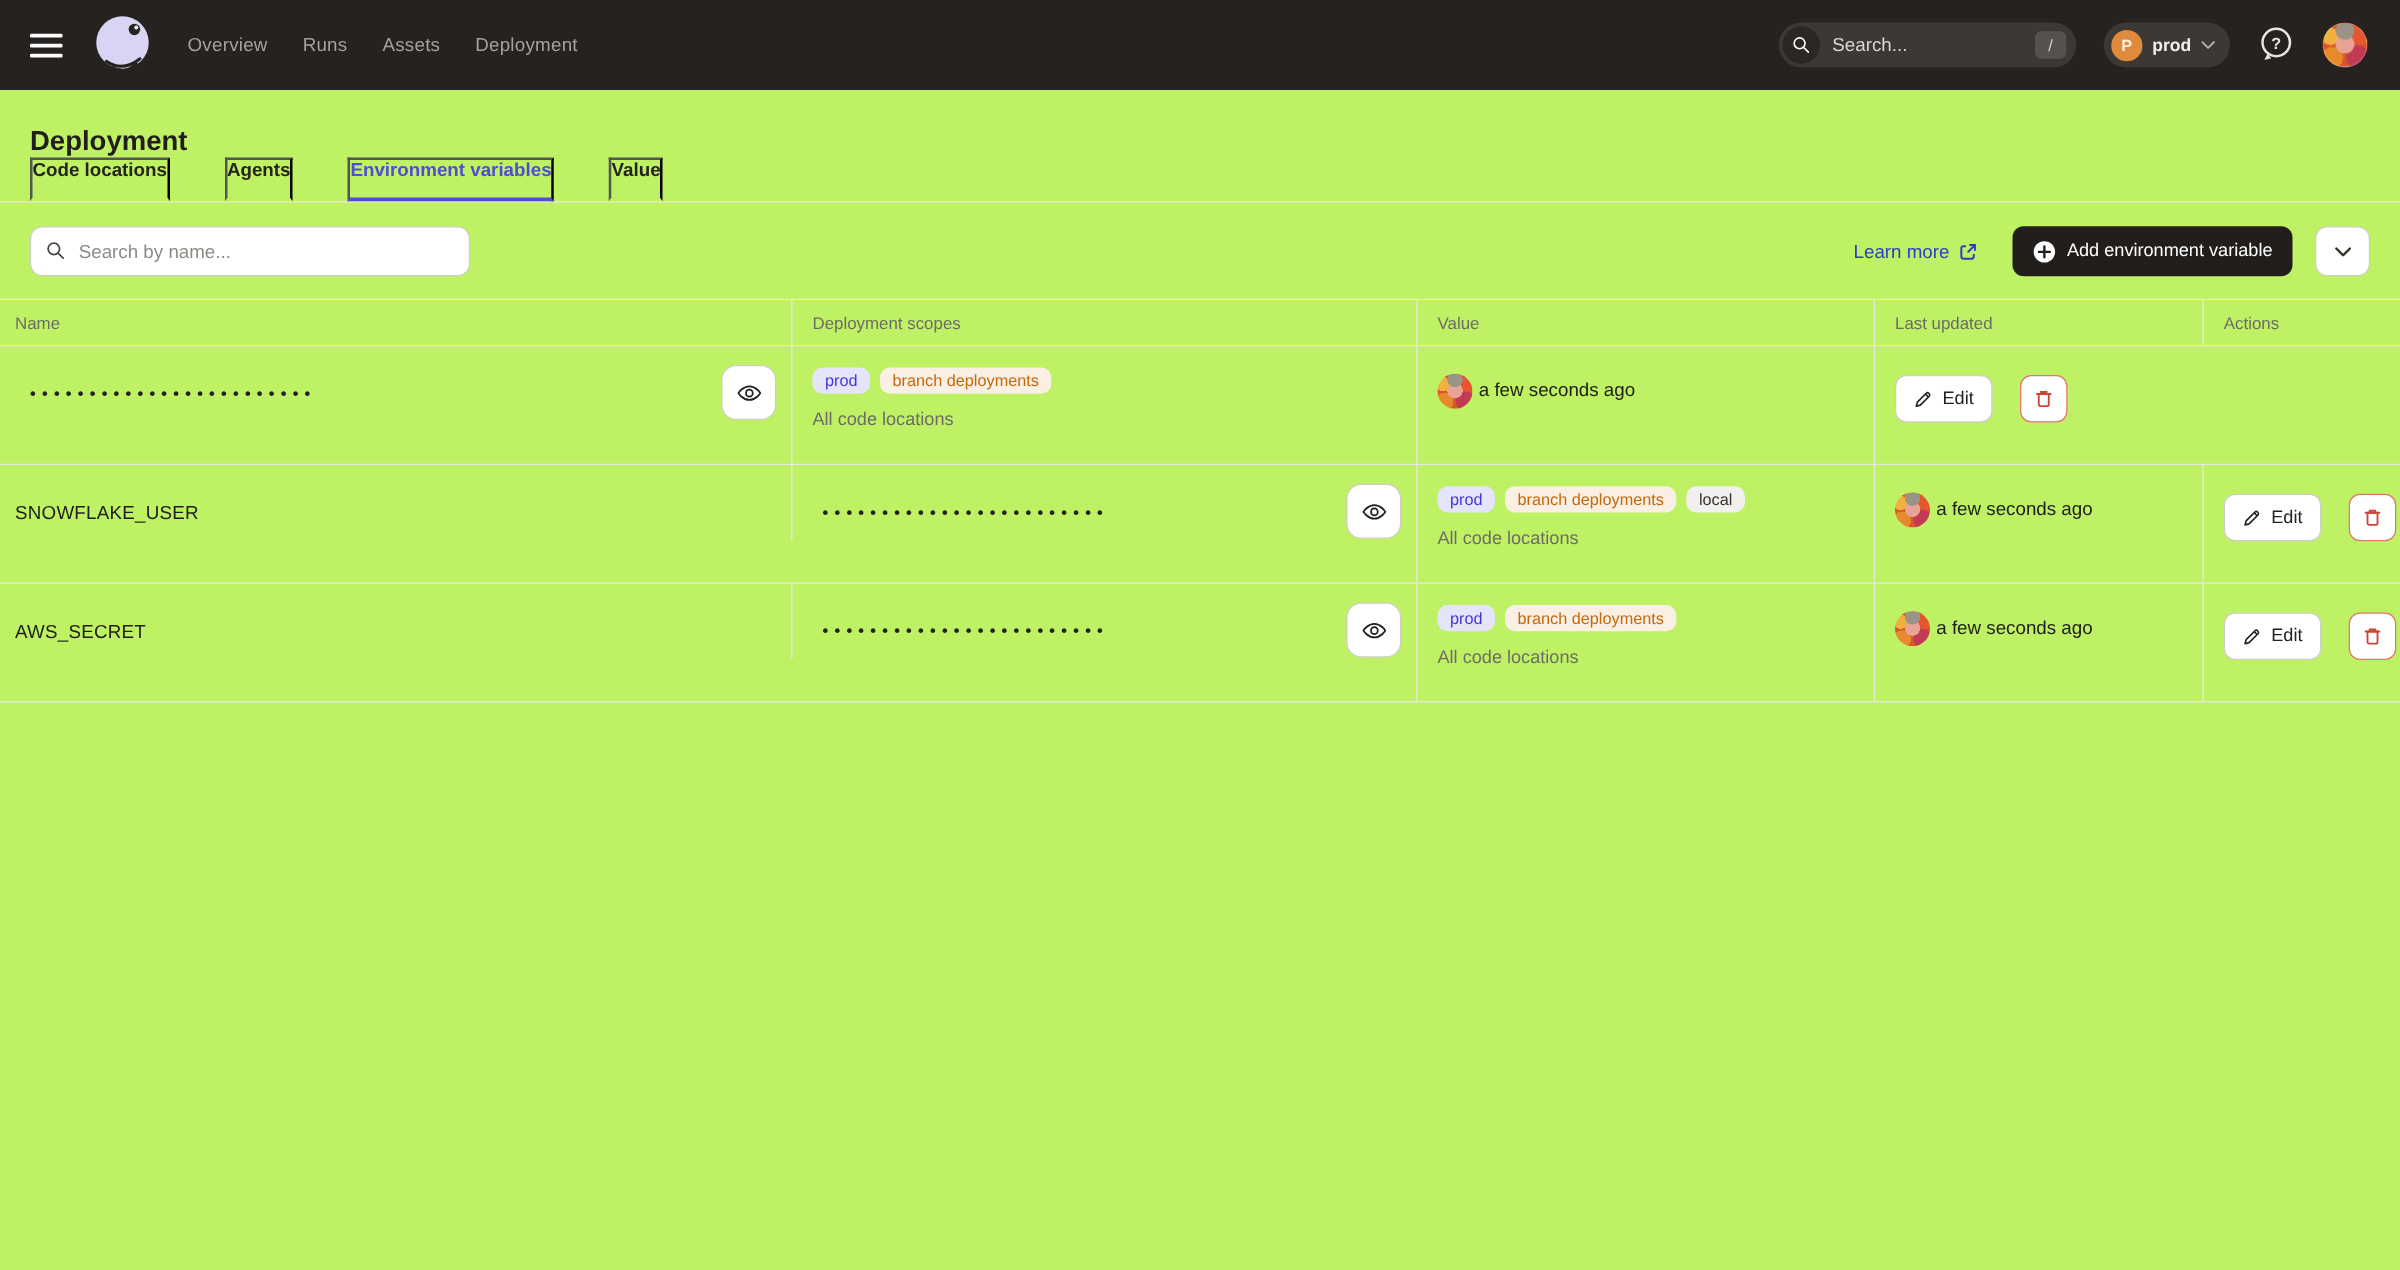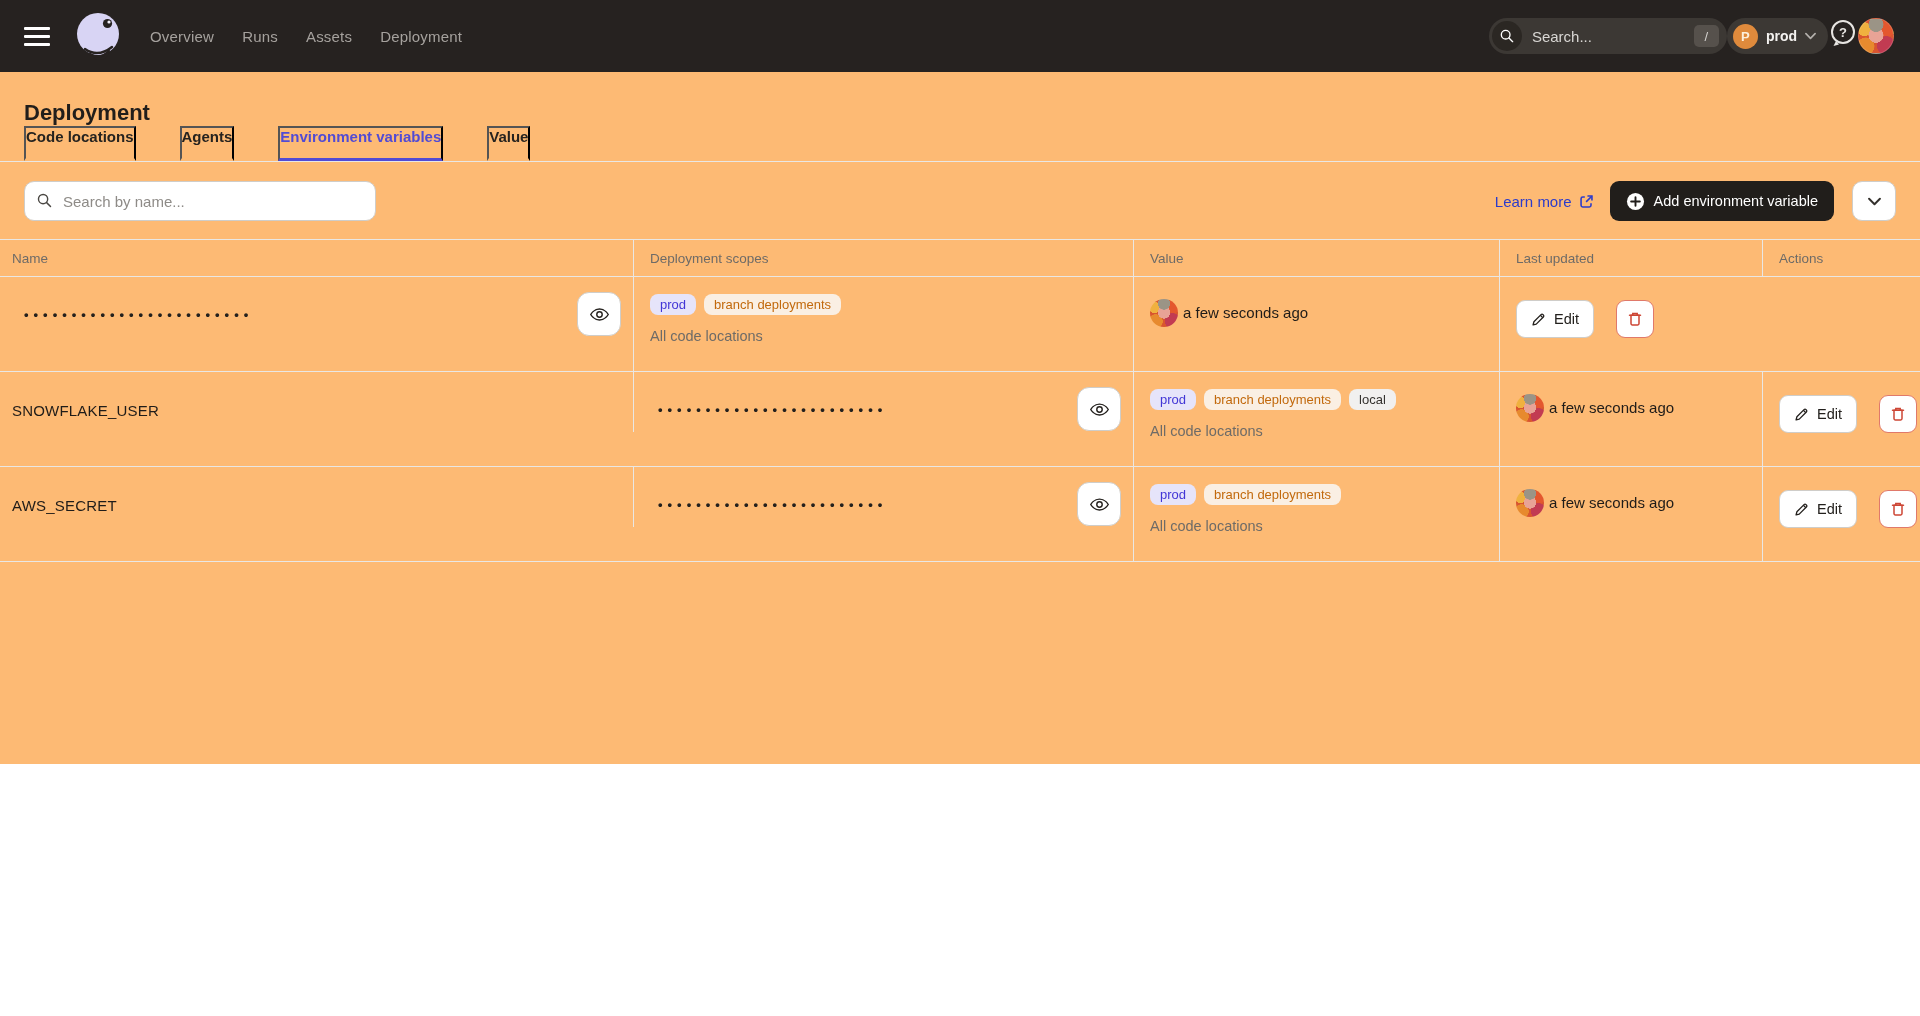--- a/index.html
+++ b/index.html
@@ -1,27 +1,27 @@
 <!DOCTYPE html>
 <html style="--topbar-bg: #262220; --accent: #524BD4; --link: #2B3BCB; --btn-dark: #211E1B; --border: #E9E7E4; --prod-orange: #DF8A3C; --badge-purple-bg: #E6E4FA; --badge-purple-fg: #4236D6; --badge-orange-bg: #FAEFE3; --badge-orange-fg: #C2690C; --badge-gray-bg: #F1F0EF; --badge-gray-fg: #35322F;"><head>
 <meta charset="utf-8">
 <style>
   * { box-sizing: border-box; margin: 0; padding: 0; }
   html,body { background:#fff; }
   body { font-family: "Liberation Sans", sans-serif; }
-  .viewport { width:1920px; height:764px; background:#fdba74; overflow:hidden; position:relative; }
+  .viewport { width:1920px; height:1016px; background:#bef264; overflow:hidden; position:relative; }
 
   
   .topbar { height:72px; background:var(--topbar-bg,#262220); display:flex; align-items:center; padding:0 26px 0 24px; gap:22px; }
   .hamburger { width:26px; display:flex; flex-direction:column; gap:5px; cursor:pointer; background:none; border:none; }
   .hamburger span { display:block; height:3px; background:#fff; border-radius:1px; }
   .logo { width:52px; height:56px; display:flex; align-items:center; }
   .nav { display:flex; gap:28px; margin-left:4px; }
   .nav-item { color:#A5A19D; font-size:15px; text-decoration:none; letter-spacing:.2px; }
-  .topbar-right { margin-left:auto; display:flex; }
+  .topbar-right { margin-left:auto; display:flex; align-items:center; gap:22px; }
   .search-pill { width:238px; height:36px; border-radius:18px; background:#3C3834; display:flex; align-items:center; padding:3px 8px 3px 3px; cursor:pointer; }
   .search-pill .mag-wrap { width:30px; height:30px; border-radius:50%; background:#2B2723; display:flex; align-items:center; justify-content:center; }
   .search-pill .ph { color:#D9D7D4; font-size:15px; margin-left:10px; }
   .search-pill .kbd { margin-left:auto; background:#56514C; color:#D5D3D0; border-radius:5px; font-size:13px; width:25px; height:22px; display:flex; align-items:center; justify-content:center; }
   .deploy-chip { height:36px; border-radius:18px; background:#3C3834; display:flex; align-items:center; gap:8px; padding:0 12px 0 6px; cursor:pointer; border:none; }
   .deploy-chip .initial { width:25px; height:25px; border-radius:50%; background:var(--prod-orange,#DF8A3C); color:#FCEFDC; font-size:13px; font-weight:bold; display:flex; align-items:center; justify-content:center; }
   .deploy-chip .lbl { color:#F4F2F0; font-size:14px; font-weight:600; }
   .help-btn { background:none; border:none; cursor:pointer; display:flex; }
   .avatar { width:36px; height:36px; border-radius:50%; border:1px solid rgba(255,255,255,.15); cursor:pointer;
     background-color:#D9552F;
@@ -43,21 +43,21 @@
   .tab.active { color:var(--accent,#524BD4); border-bottom-color:var(--accent,#524BD4); }
 
   
   .toolbar { display:flex; align-items:center; padding:19px 24px 18px; }
   .name-search { position:relative; }
   .name-search input { width:352px; height:40px; border:1px solid #CFCDC9; border-radius:10px; padding:0 12px 0 38px; font-size:15px; color:#211E1B; outline:none; font-family:"Liberation Sans",sans-serif; }
   .name-search input::placeholder { color:#8E8B87; }
   .name-search .mag { position:absolute; left:12px; top:11px; }
   .toolbar-right { margin-left:auto; display:flex; align-items:center; gap:16px; }
   .learn-more { display:flex; align-items:center; gap:7px; color:var(--link,#2B3BCB); font-size:15px; font-weight:500; text-decoration:none; }
-  .add-btn { display:flex; align-items:center; gap:9px; height:40px; background:var(--btn-dark,#211E1B); color:#fff; border:none; border-radius:9px; padding:0 16px; font-size:14.5px; font-family:"Liberation Sans",sans-serif; cursor:pointer; }
+  .add-btn { display:flex; align-items:center; gap:9px; height:40px; background:var(--btn-dark,#211E1B); color:#fff; border:none; border-radius:9px; padding:0 16px; font-size:14.5px; font-family:"Liberation Sans",sans-serif; cursor:pointer;margin-left:12px; }
   .dd-btn { width:44px; height:40px; background:#fff; border:1px solid #CFCDC9; border-radius:10px; display:flex; align-items:center; justify-content:center; cursor:pointer; margin-left:2px; }
 
   
   .envvar-table { border-top:1px solid var(--border,#E9E7E4); }
   .trow { display:grid; grid-template-columns:633px 500px 366px 263px auto; border-bottom:1px solid var(--border,#E9E7E4); }
   .cell { padding-left:16px; }
   .cell + .cell { border-left:1px solid var(--border,#E9E7E4); }
   .thead .cell { height:36px; display:flex; align-items:center; font-size:13.5px; color:#6E6B67; }
   .thead .cell.first, .tbody-row .cell.first { padding-left:12px; }
   .tbody-row { height:95px; }

